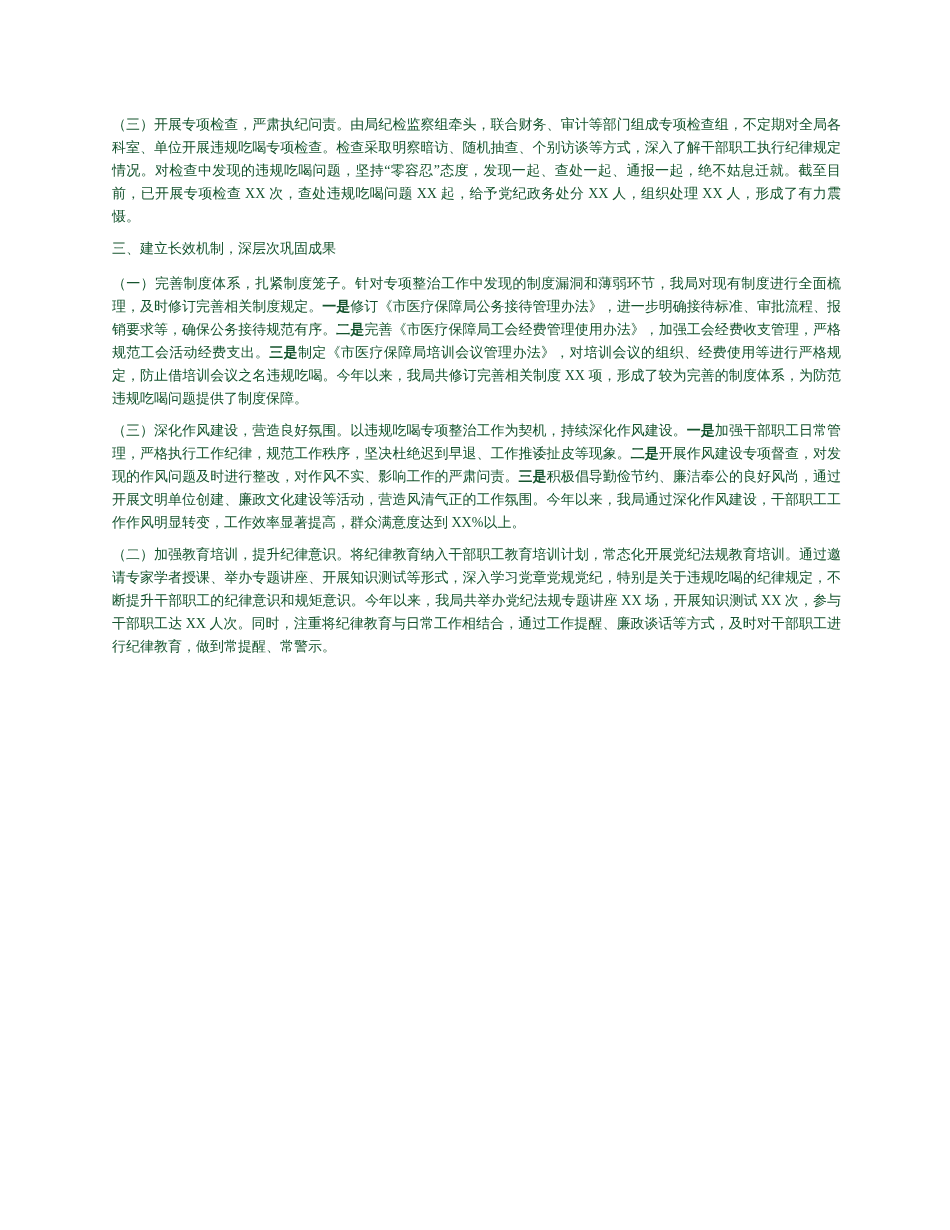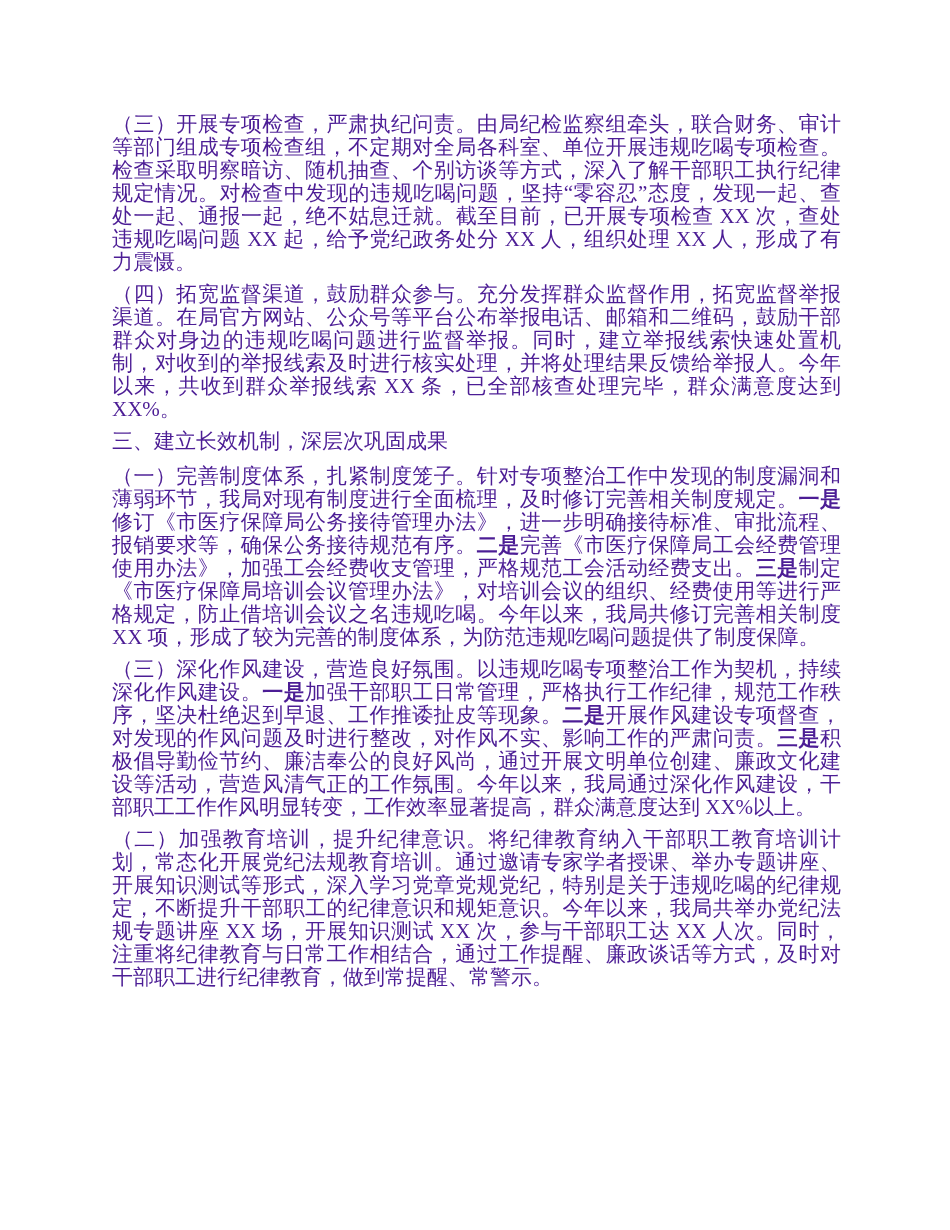--- a/index.html
+++ b/index.html
@@ -19,41 +19,40 @@
     width: 950px;
     height: 1230px;
     background: #ffffff;
   }
   .content {
     position: absolute;
     left: 112px;
     top: 113px;
     width: 729px;
     font-family: "Liberation Serif", "DejaVu Serif", serif;
-    font-size: 21px;
+    font-size: 14px;
     line-height: 23px;
-    color: #4c1d95;
+    color: #14532d;
     text-align: justify;
   }
   .content p.para {
     margin: 0 0 9px 0;
     padding: 0;
   }
   .content p.para.heading {
     margin-bottom: 12px;
   }
   .content span.bold {
     font-weight: bold;
   }
 </style>
 </head>
 <body>
 
 <div class="page">
   <div class="content">
       <p class="para"><span>（三）开展专项检查，严肃执纪问责。由局纪检监察组牵头，联合财务、审计等部门组成专项检查组，不定期对全局各科室、单位开展违规吃喝专项检查。检查采取明察暗访、随机抽查、个别访谈等方式，深入了解干部职工执行纪律规定情况。对检查中发现的违规吃喝问题，坚持“零容忍”态度，发现一起、查处一起、通报一起，绝不姑息迁就。截至目前，已开展专项检查 XX 次，查处违规吃喝问题 XX 起，给予党纪政务处分 XX 人，组织处理 XX 人，形成了有力震慑。</span></p>
-      <p class="para"><span>（四）拓宽监督渠道，鼓励群众参与。充分发挥群众监督作用，拓宽监督举报渠道。在局官方网站、公众号等平台公布举报电话、邮箱和二维码，鼓励干部群众对身边的违规吃喝问题进行监督举报。同时，建立举报线索快速处置机制，对收到的举报线索及时进行核实处理，并将处理结果反馈给举报人。今年以来，共收到群众举报线索 XX 条，已全部核查处理完毕，群众满意度达到 XX%。</span></p>
       <p class="para heading"><span>三、建立长效机制，深层次巩固成果</span></p>
       <p class="para"><span>（一）完善制度体系，扎紧制度笼子。针对专项整治工作中发现的制度漏洞和薄弱环节，我局对现有制度进行全面梳理，及时修订完善相关制度规定。</span><span class="bold">一是</span><span>修订《市医疗保障局公务接待管理办法》，进一步明确接待标准、审批流程、报销要求等，确保公务接待规范有序。</span><span class="bold">二是</span><span>完善《市医疗保障局工会经费管理使用办法》，加强工会经费收支管理，严格规范工会活动经费支出。</span><span class="bold">三是</span><span>制定《市医疗保障局培训会议管理办法》，对培训会议的组织、经费使用等进行严格规定，防止借培训会议之名违规吃喝。今年以来，我局共修订完善相关制度 XX 项，形成了较为完善的制度体系，为防范违规吃喝问题提供了制度保障。</span></p>
       <p class="para"><span>（三）深化作风建设，营造良好氛围。以违规吃喝专项整治工作为契机，持续深化作风建设。</span><span class="bold">一是</span><span>加强干部职工日常管理，严格执行工作纪律，规范工作秩序，坚决杜绝迟到早退、工作推诿扯皮等现象。</span><span class="bold">二是</span><span>开展作风建设专项督查，对发现的作风问题及时进行整改，对作风不实、影响工作的严肃问责。</span><span class="bold">三是</span><span>积极倡导勤俭节约、廉洁奉公的良好风尚，通过开展文明单位创建、廉政文化建设等活动，营造风清气正的工作氛围。今年以来，我局通过深化作风建设，干部职工工作作风明显转变，工作效率显著提高，群众满意度达到 XX%以上。</span></p>
       <p class="para"><span>（二）加强教育培训，提升纪律意识。将纪律教育纳入干部职工教育培训计划，常态化开展党纪法规教育培训。通过邀请专家学者授课、举办专题讲座、开展知识测试等形式，深入学习党章党规党纪，特别是关于违规吃喝的纪律规定，不断提升干部职工的纪律意识和规矩意识。今年以来，我局共举办党纪法规专题讲座 XX 场，开展知识测试 XX 次，参与干部职工达 XX 人次。同时，注重将纪律教育与日常工作相结合，通过工作提醒、廉政谈话等方式，及时对干部职工进行纪律教育，做到常提醒、常警示。</span></p>
     </div>
 </div>
 
 </body></html>

